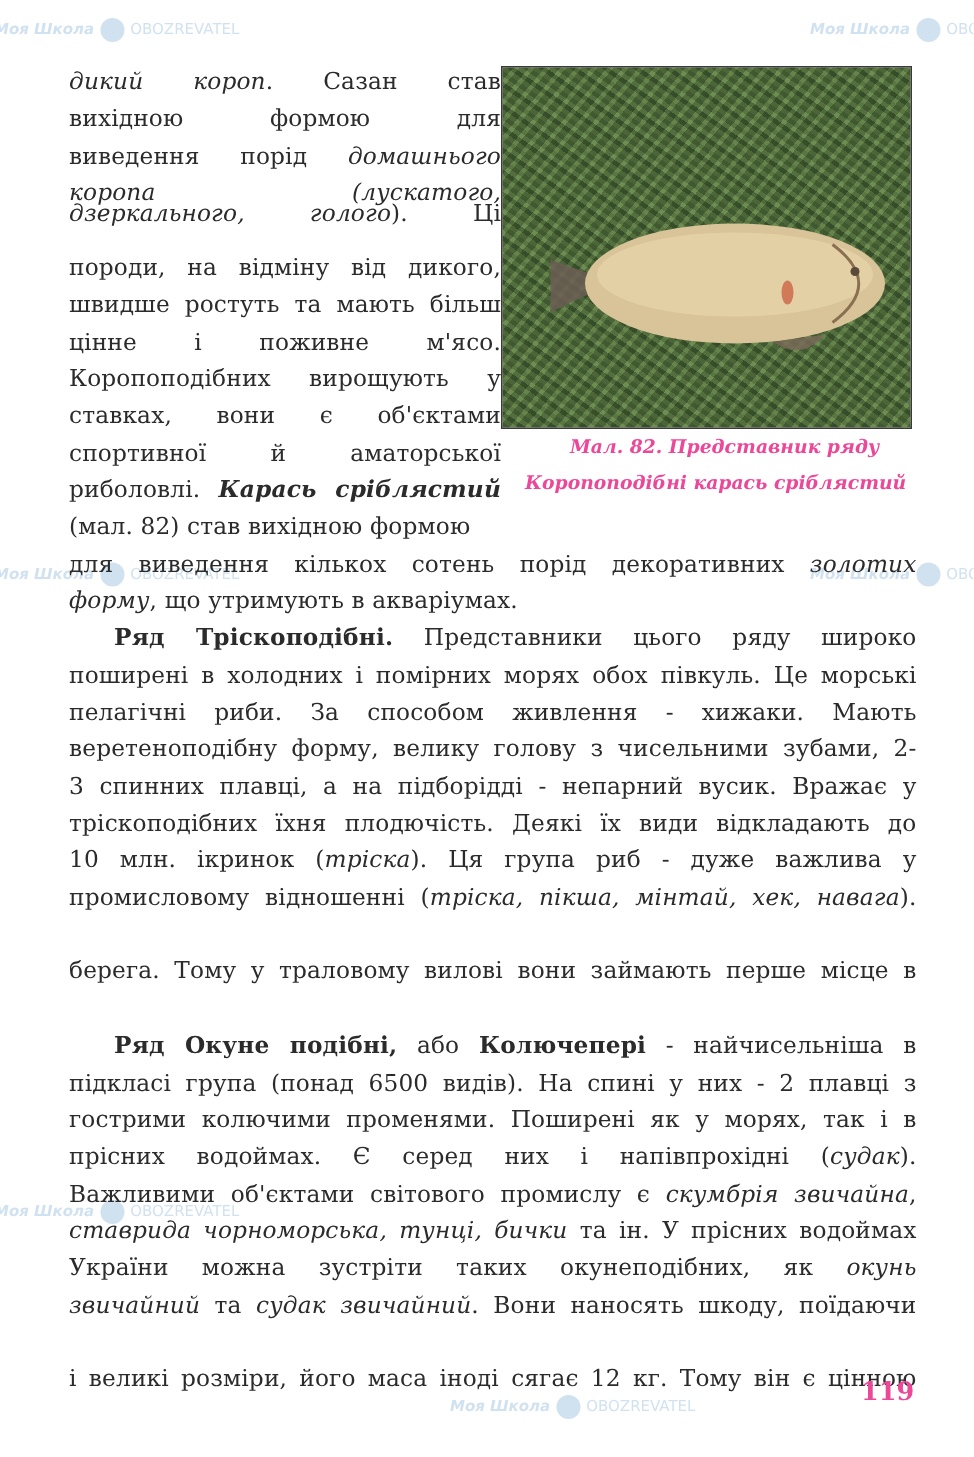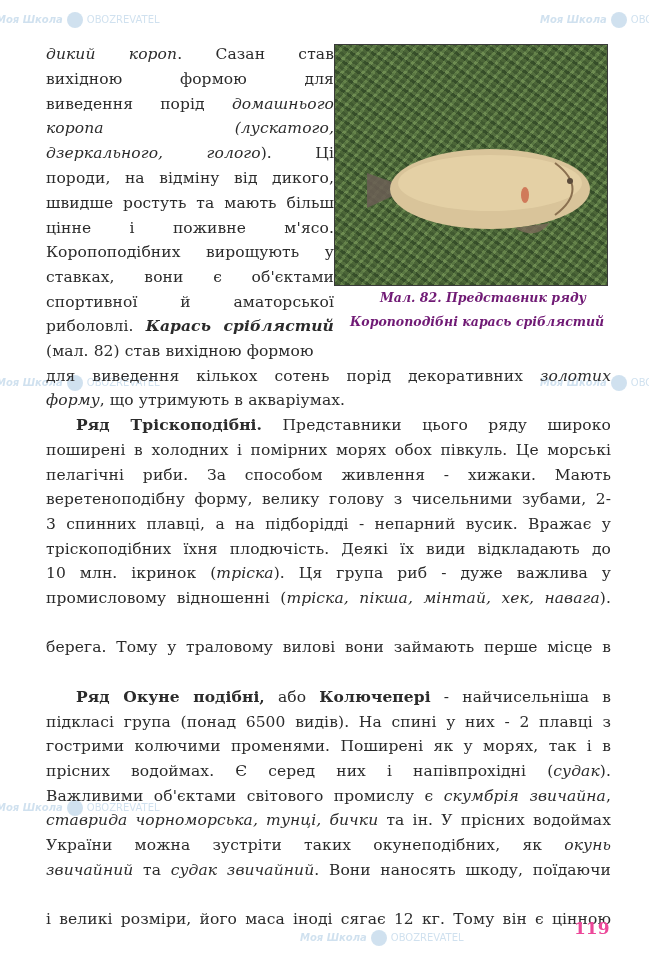--- a/index.html
+++ b/index.html
@@ -28,21 +28,21 @@
   }
   .photo .grass2 {
     position: absolute; inset: 0;
     background: repeating-linear-gradient(-50deg, rgba(40,60,30,0.35) 0 2px, rgba(120,150,90,0.25) 2px 5px, rgba(30,45,25,0.3) 5px 8px);
   }
   .photo .fish {
     position: absolute; left: 30px; top: 88px; width: 230px; height: 110px;
   }
   .caption {
     position: absolute; font-style: italic; font-weight: bold; font-size: 12.5px;
-    color: #701a75; white-space: nowrap;
+    color: #ec4899; white-space: nowrap;
   }
   .pagenum {
     position: absolute; left: 574px; top: 918px; font-size: 17px; font-weight: bold; color: #ec4899;
   }
   .wm {
     position: absolute; font-family: "DejaVu Sans", sans-serif; font-size: 10px;
     color: rgba(120,170,210,0.35); white-space: nowrap; pointer-events: none;
   }
   .wm .circ {
     display: inline-block; width: 16px; height: 16px; border-radius: 50%;
@@ -74,21 +74,21 @@
       <path d="M150,95 Q170,108 185,90" fill="#7a6a5a" opacity="0.8"></path>
     </svg>
   </div>
   <div class="caption" style="left:380px;top:290px">Мал. 82. Представник ряду</div>
   <div class="caption" style="left:350px;top:314px">Коропоподібні карась сріблястий</div>
 
   <div class="line narrow just" style="top:42px"><span class="it">дикий короп</span><span>. Сазан став</span></div>
   <div class="line narrow just" style="top:67px">вихідною формою для</div>
   <div class="line narrow just" style="top:92px"><span>виведення порід </span><span class="it">домашнього</span></div>
   <div class="line narrow just" style="top:116px"><span class="it">коропа</span> <span class="it">(лускатого,</span></div>
-  <div class="line narrow just" style="top:141px"><span class="it">дзеркального, голого</span><span>). Ці</span></div>
+  <div class="line narrow just" style="top:130px"><span class="it">дзеркального, голого</span><span>). Ці</span></div>
   <div class="line narrow just" style="top:166px">породи, на відміну від дикого,</div>
   <div class="line narrow just" style="top:191px">швидше ростуть та мають більш</div>
   <div class="line narrow just" style="top:216px">цінне і поживне м'ясо.</div>
   <div class="line narrow just" style="top:240px">Коропоподібних вирощують у</div>
   <div class="line narrow just" style="top:265px">ставках, вони є об'єктами</div>
   <div class="line narrow just" style="top:290px">спортивної й аматорської</div>
   <div class="line narrow just" style="top:314px"><span>риболовлі. </span><span class="it b">Карась сріблястий</span></div>
   <div class="line" style="top:339px">(мал. 82) став вихідною формою</div>
 
   <div class="line full just" style="top:364px"><span>для виведення кількох сотень порід декоративних </span><span class="it">золотих</span></div>

